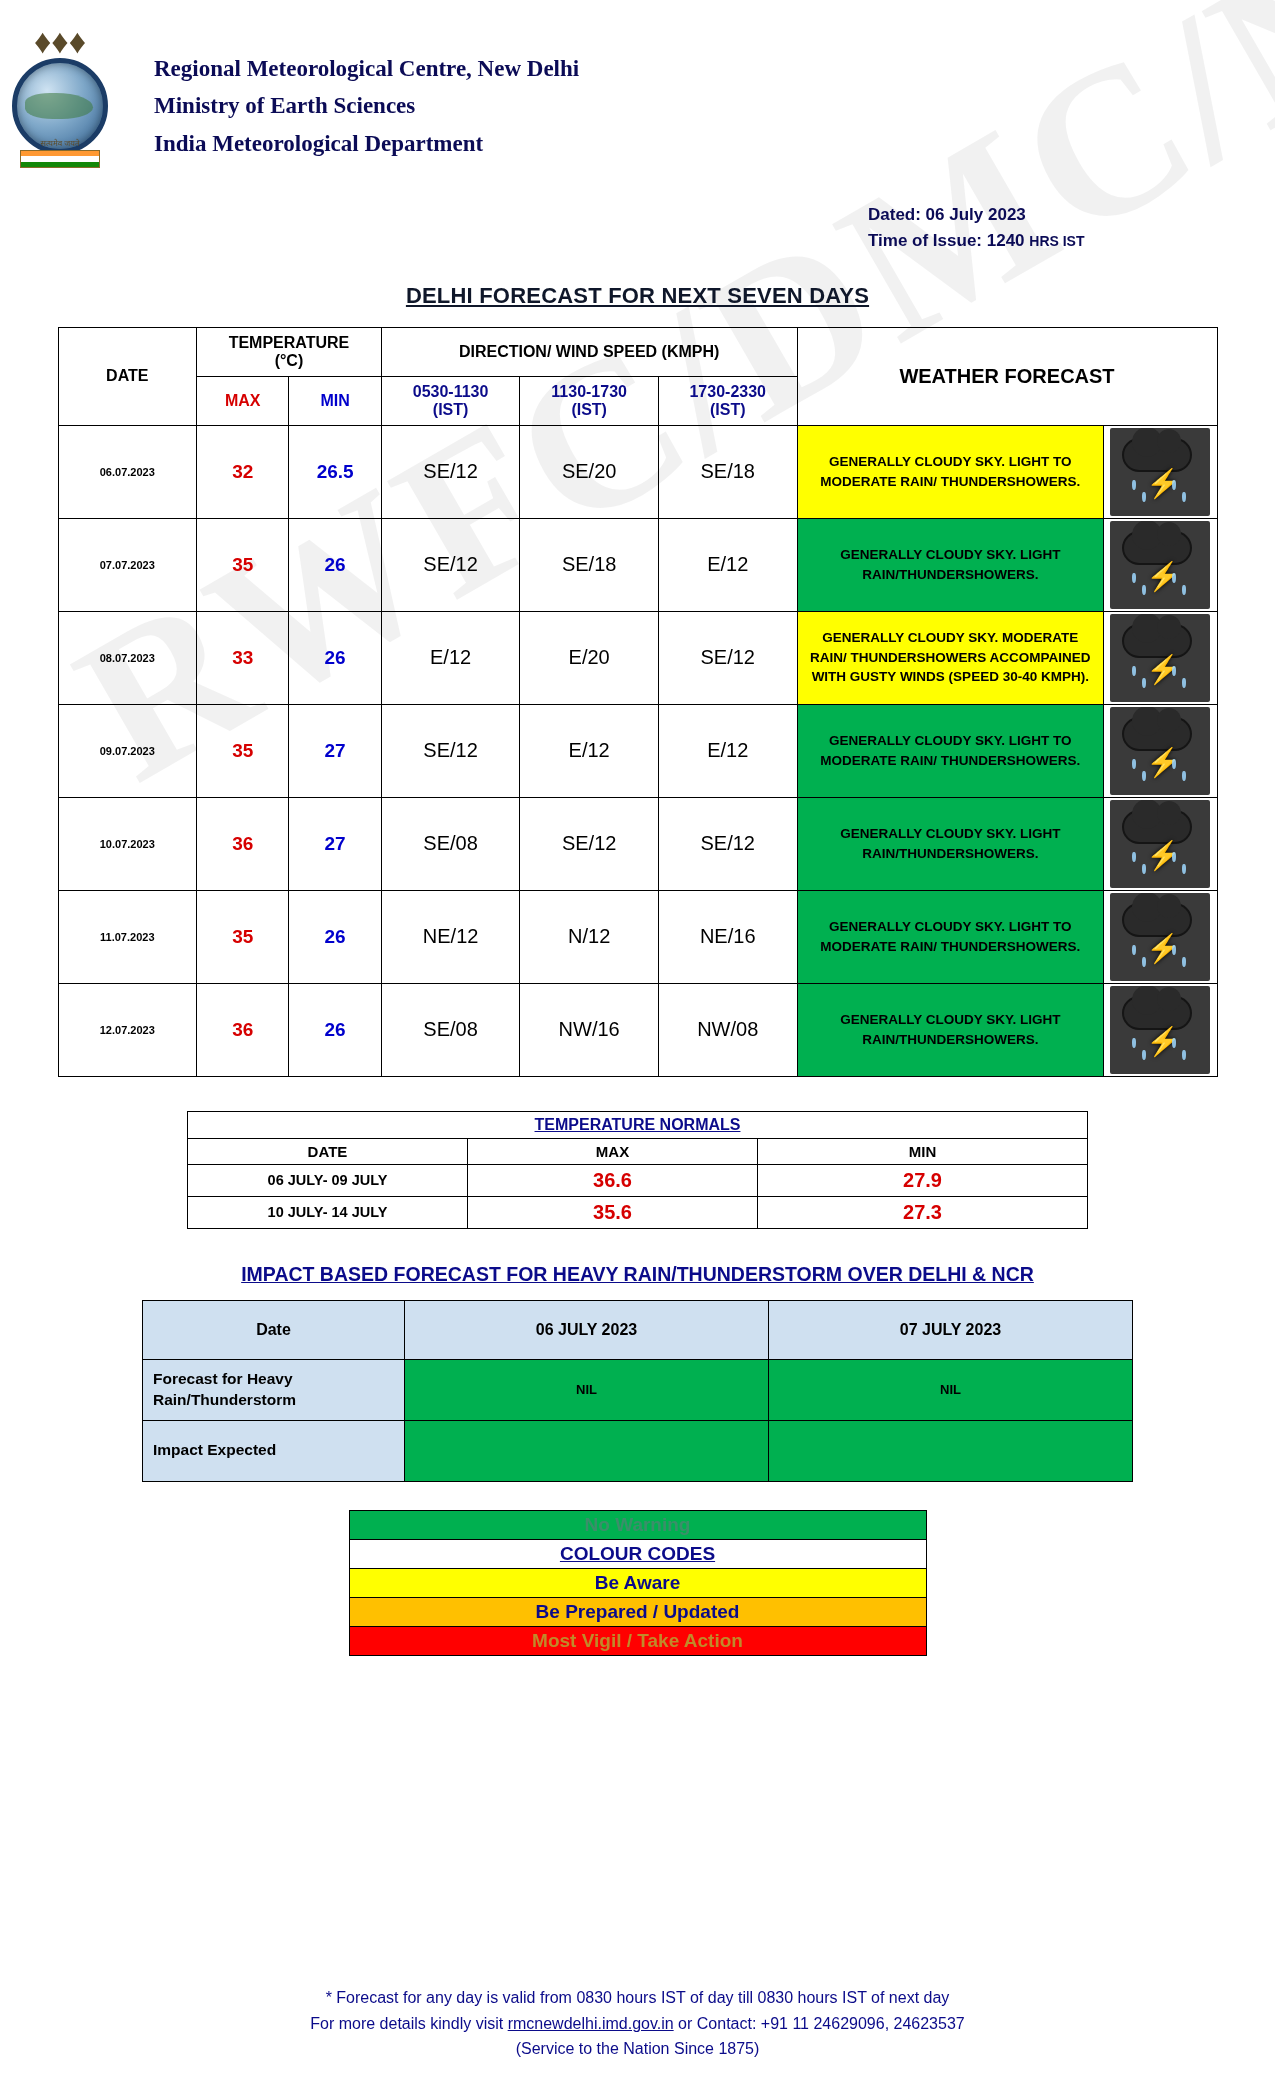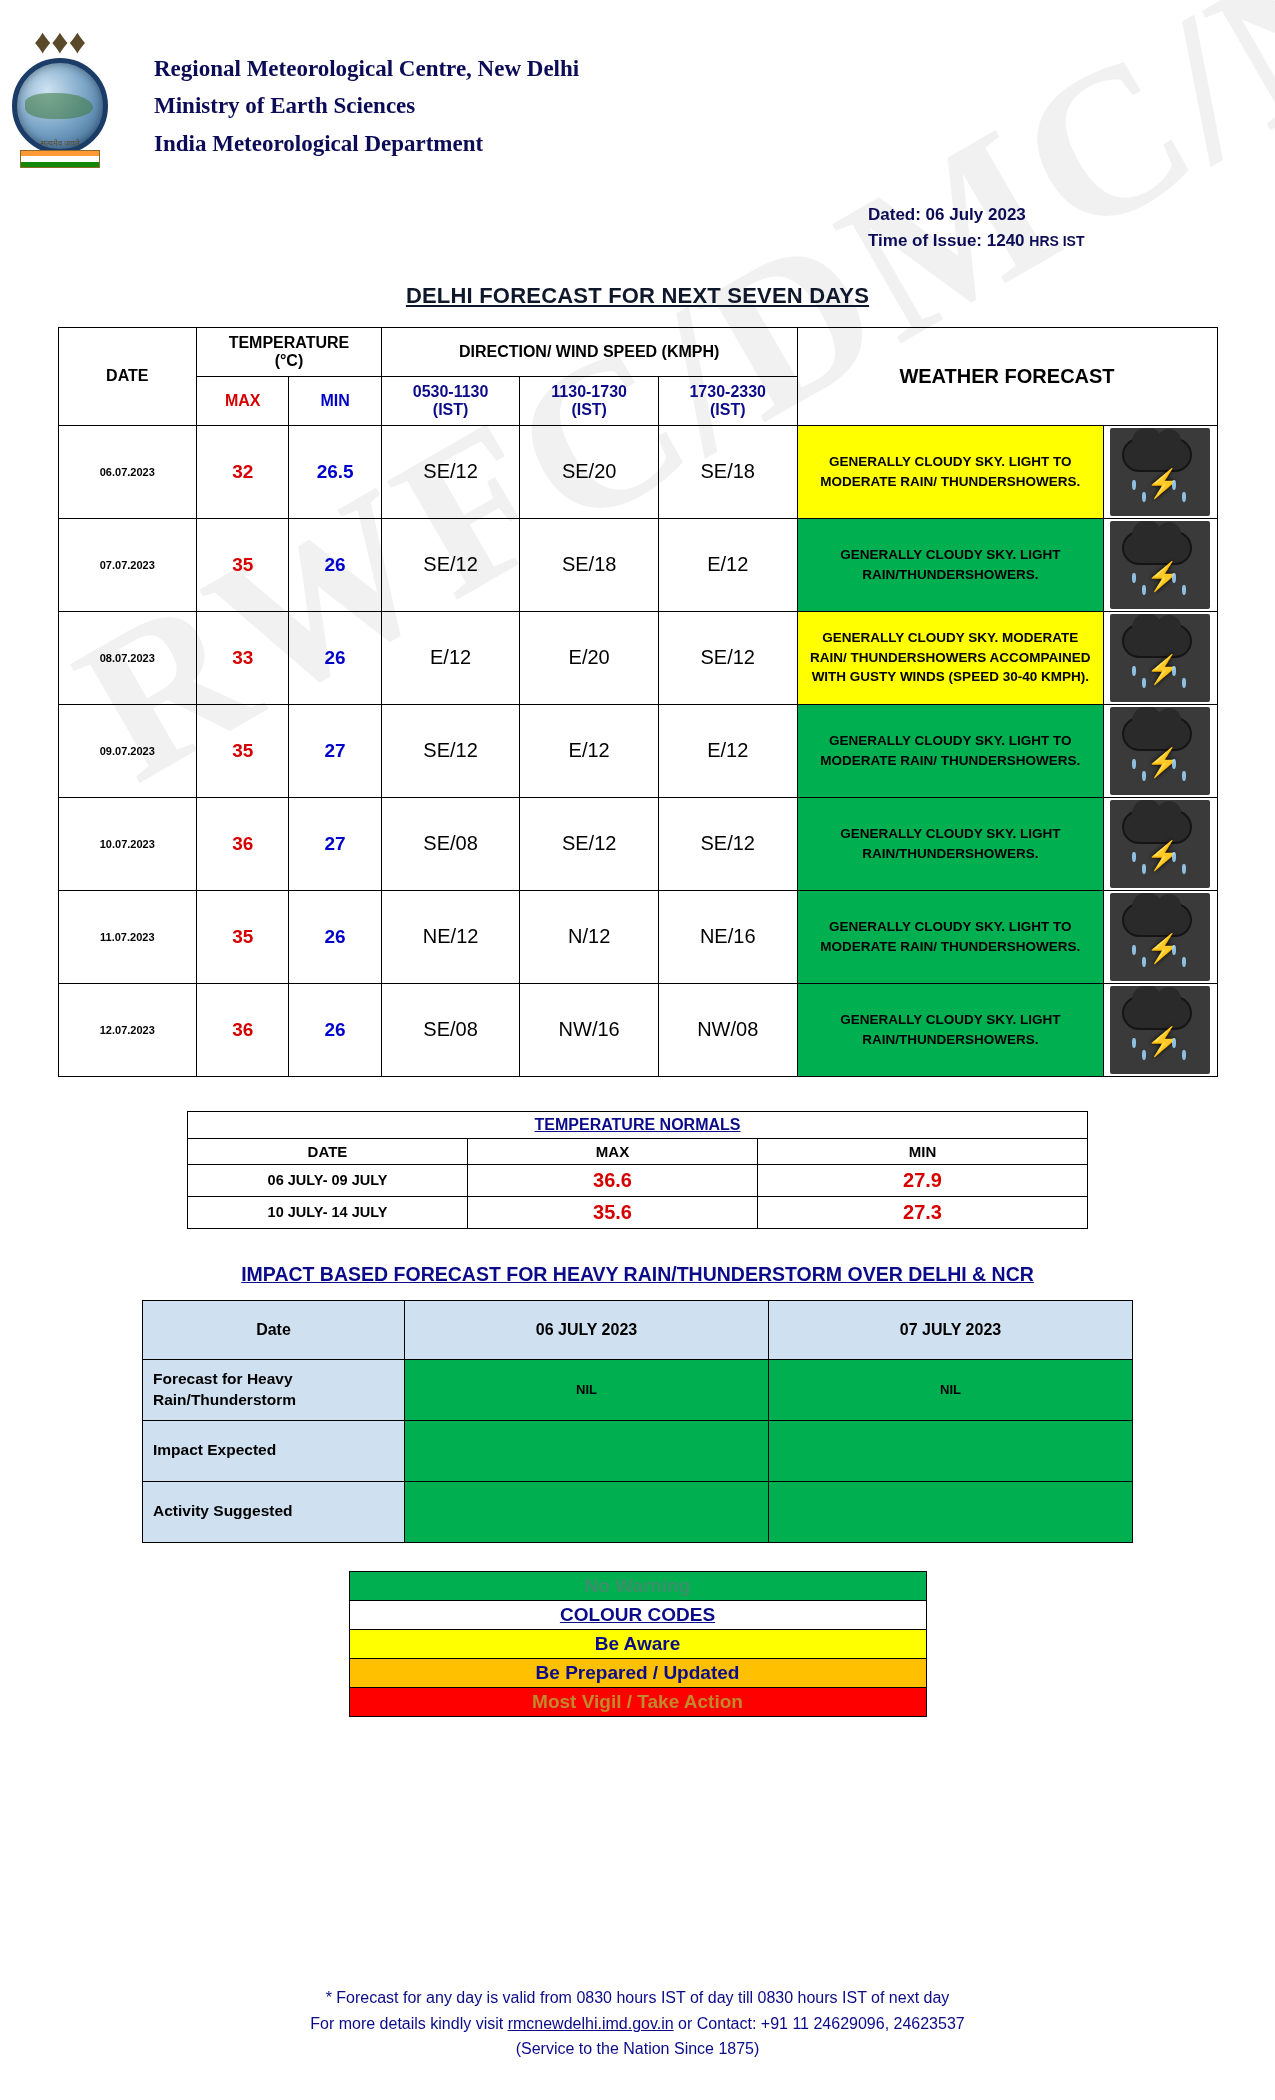--- a/index.html
+++ b/index.html
@@ -569,25 +569,20 @@
       <tr>
         <td class="rowlbl">Forecast for Heavy Rain/Thunderstorm</td>
         <td class="green">NIL</td>
         <td class="green">NIL</td>
       </tr>
       <tr>
         <td class="rowlbl">Impact Expected</td>
         <td class="green"></td>
         <td class="green"></td>
       </tr>
-      <tr>
-        <td class="rowlbl">Activity Suggested</td>
-        <td class="green"></td>
-        <td class="green"></td>
-      </tr>
     </tbody>
   </table>
 
   <table class="codes">
     <tbody>
       <tr>
           <td class="c1">No Warning</td>
         </tr>
       <tr>
           <td class="title">COLOUR CODES</td>

